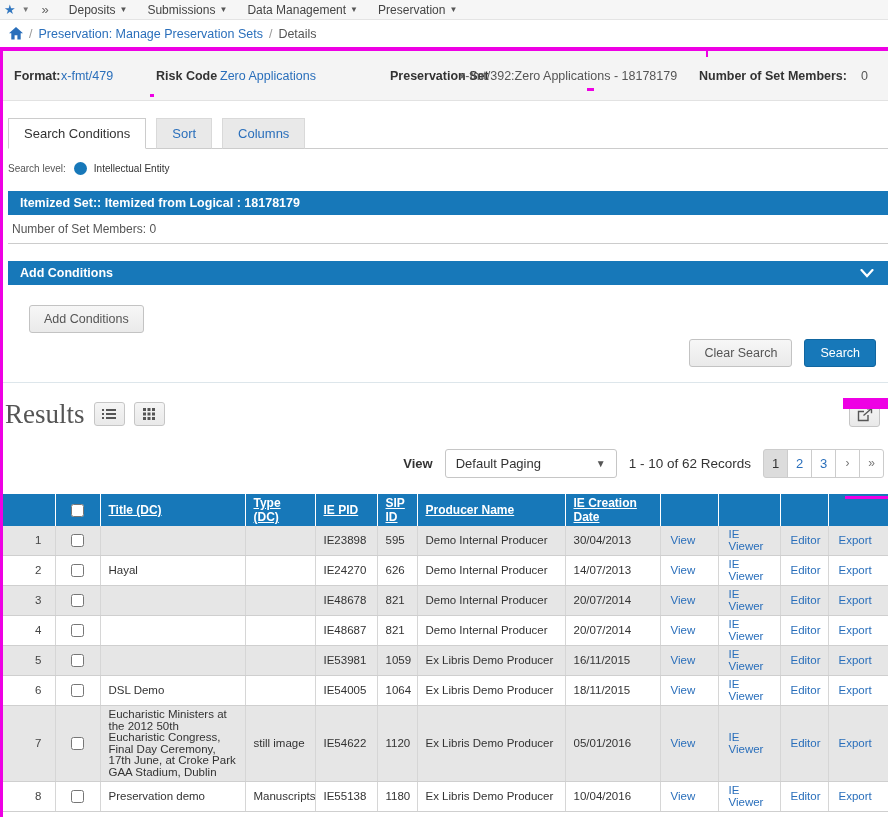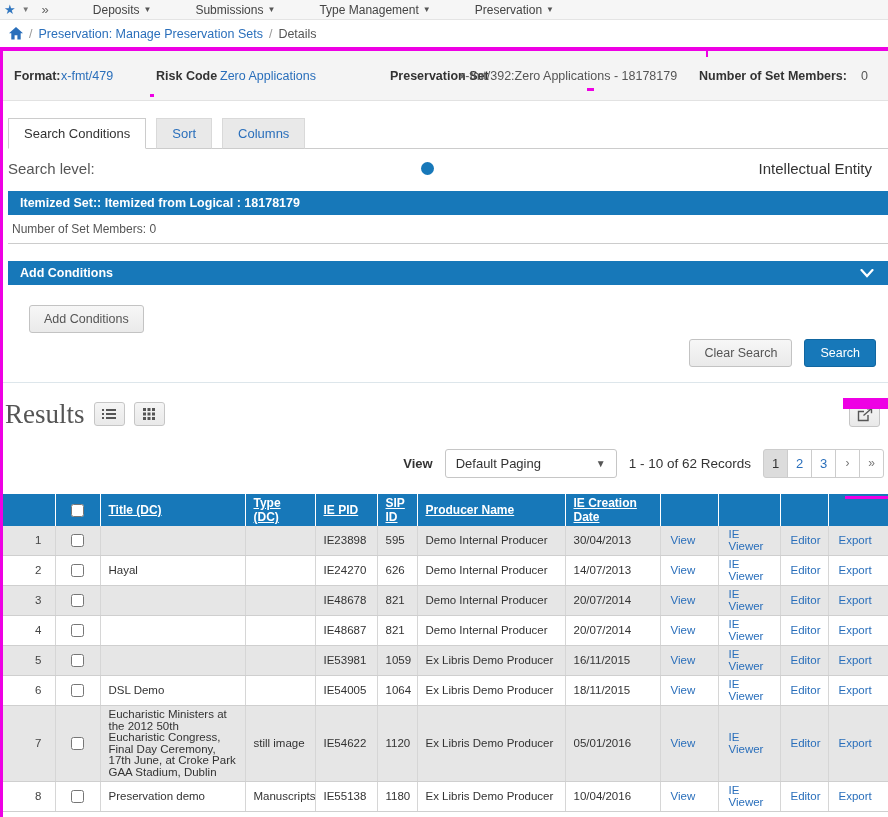--- a/index.html
+++ b/index.html
@@ -9,21 +9,21 @@
     background:#fff; font-family:"Liberation Sans", sans-serif; color:#333;
   }
   
   .topnav {
     height:20px; background:#f6f6f6; border-bottom:1px solid #e4e4e4;
     display:flex; align-items:center; font-size:12px; color:#444;
   }
   .topnav .star { color:#3177c0; font-size:13px; margin-left:4px; }
   .topnav .mini-caret { color:#777; font-size:8px; margin-left:6px; }
   .topnav .dbl-chev { color:#666; font-size:13px; margin-left:12px; }
-  .topnav .menu { margin-left:44px; cursor:pointer; display:flex; align-items:center; gap:4px; }
+  .topnav .menu { margin-left:20px; cursor:pointer; display:flex; align-items:center; gap:4px; }
   .topnav .menu .caret { font-size:8px; color:#555; }
   
   .breadcrumb {
     height:27px; display:flex; align-items:center; padding-left:9px;
     font-size:12.5px; background:#fff; color:#888;
   }
   .breadcrumb .sep { margin:0 6px; color:#999; }
   .link { color:#2a6fbb; text-decoration:none; cursor:pointer; }
   .breadcrumb .current { color:#555; }
   
@@ -38,21 +38,21 @@
   .summary .plain { color:#555; }
   
   .tabs { margin:17px 0 0 8px; display:flex; align-items:flex-end; border-bottom:1px solid #ccc; height:31px; padding-right:8px; }
   .tab {
     padding:7px 15px; font-size:13px; margin-right:10px; margin-bottom:-1px;
     background:#e9e9e9; border:1px solid #d9d9d9; border-bottom:1px solid #ccc;
     color:#2a6fbb; cursor:pointer; white-space:nowrap;
   }
   .tab.active { background:#fff; border:1px solid #ccc; border-bottom:1px solid #fff; color:#333; }
   
-  .search-level { margin:9px 16px 0 8px; display:flex; align-items:center; font-size:15px; color:#555; height:20px;justify-content:space-between; }
+  .search-level { margin:9px 0 0 8px; display:flex; align-items:center; font-size:10px; color:#555; height:20px; }
   .radio-dot { width:13px; height:13px; border-radius:50%; background:#1778b9; display:inline-block; margin:0 7px 0 8px; }
   .search-level .val { color:#333; }
   
   .blue-bar {
     margin-left:8px; height:24px; background:#1778b9; color:#fff;
     font-size:12.5px; font-weight:bold; display:flex; align-items:center;
     padding:0 14px 0 12px; justify-content:space-between;
   }
   .bar1 { margin-top:13px; }
   .bar2 { margin-top:17px; }
@@ -131,21 +131,21 @@
   <span class="dbl-chev">»</span>
   <span class="menu">
     <span>Deposits</span>
     <span class="caret">▼</span>
   </span>
   <span class="menu">
     <span>Submissions</span>
     <span class="caret">▼</span>
   </span>
   <span class="menu">
-    <span>Type Management</span>
+    <span>Data Management</span>
     <span class="caret">▼</span>
   </span>
   <span class="menu">
     <span>Preservation</span>
     <span class="caret">▼</span>
   </span>
 </div>
 
 <div class="breadcrumb">
   <svg width="14" height="13" viewBox="0 0 14 13">

